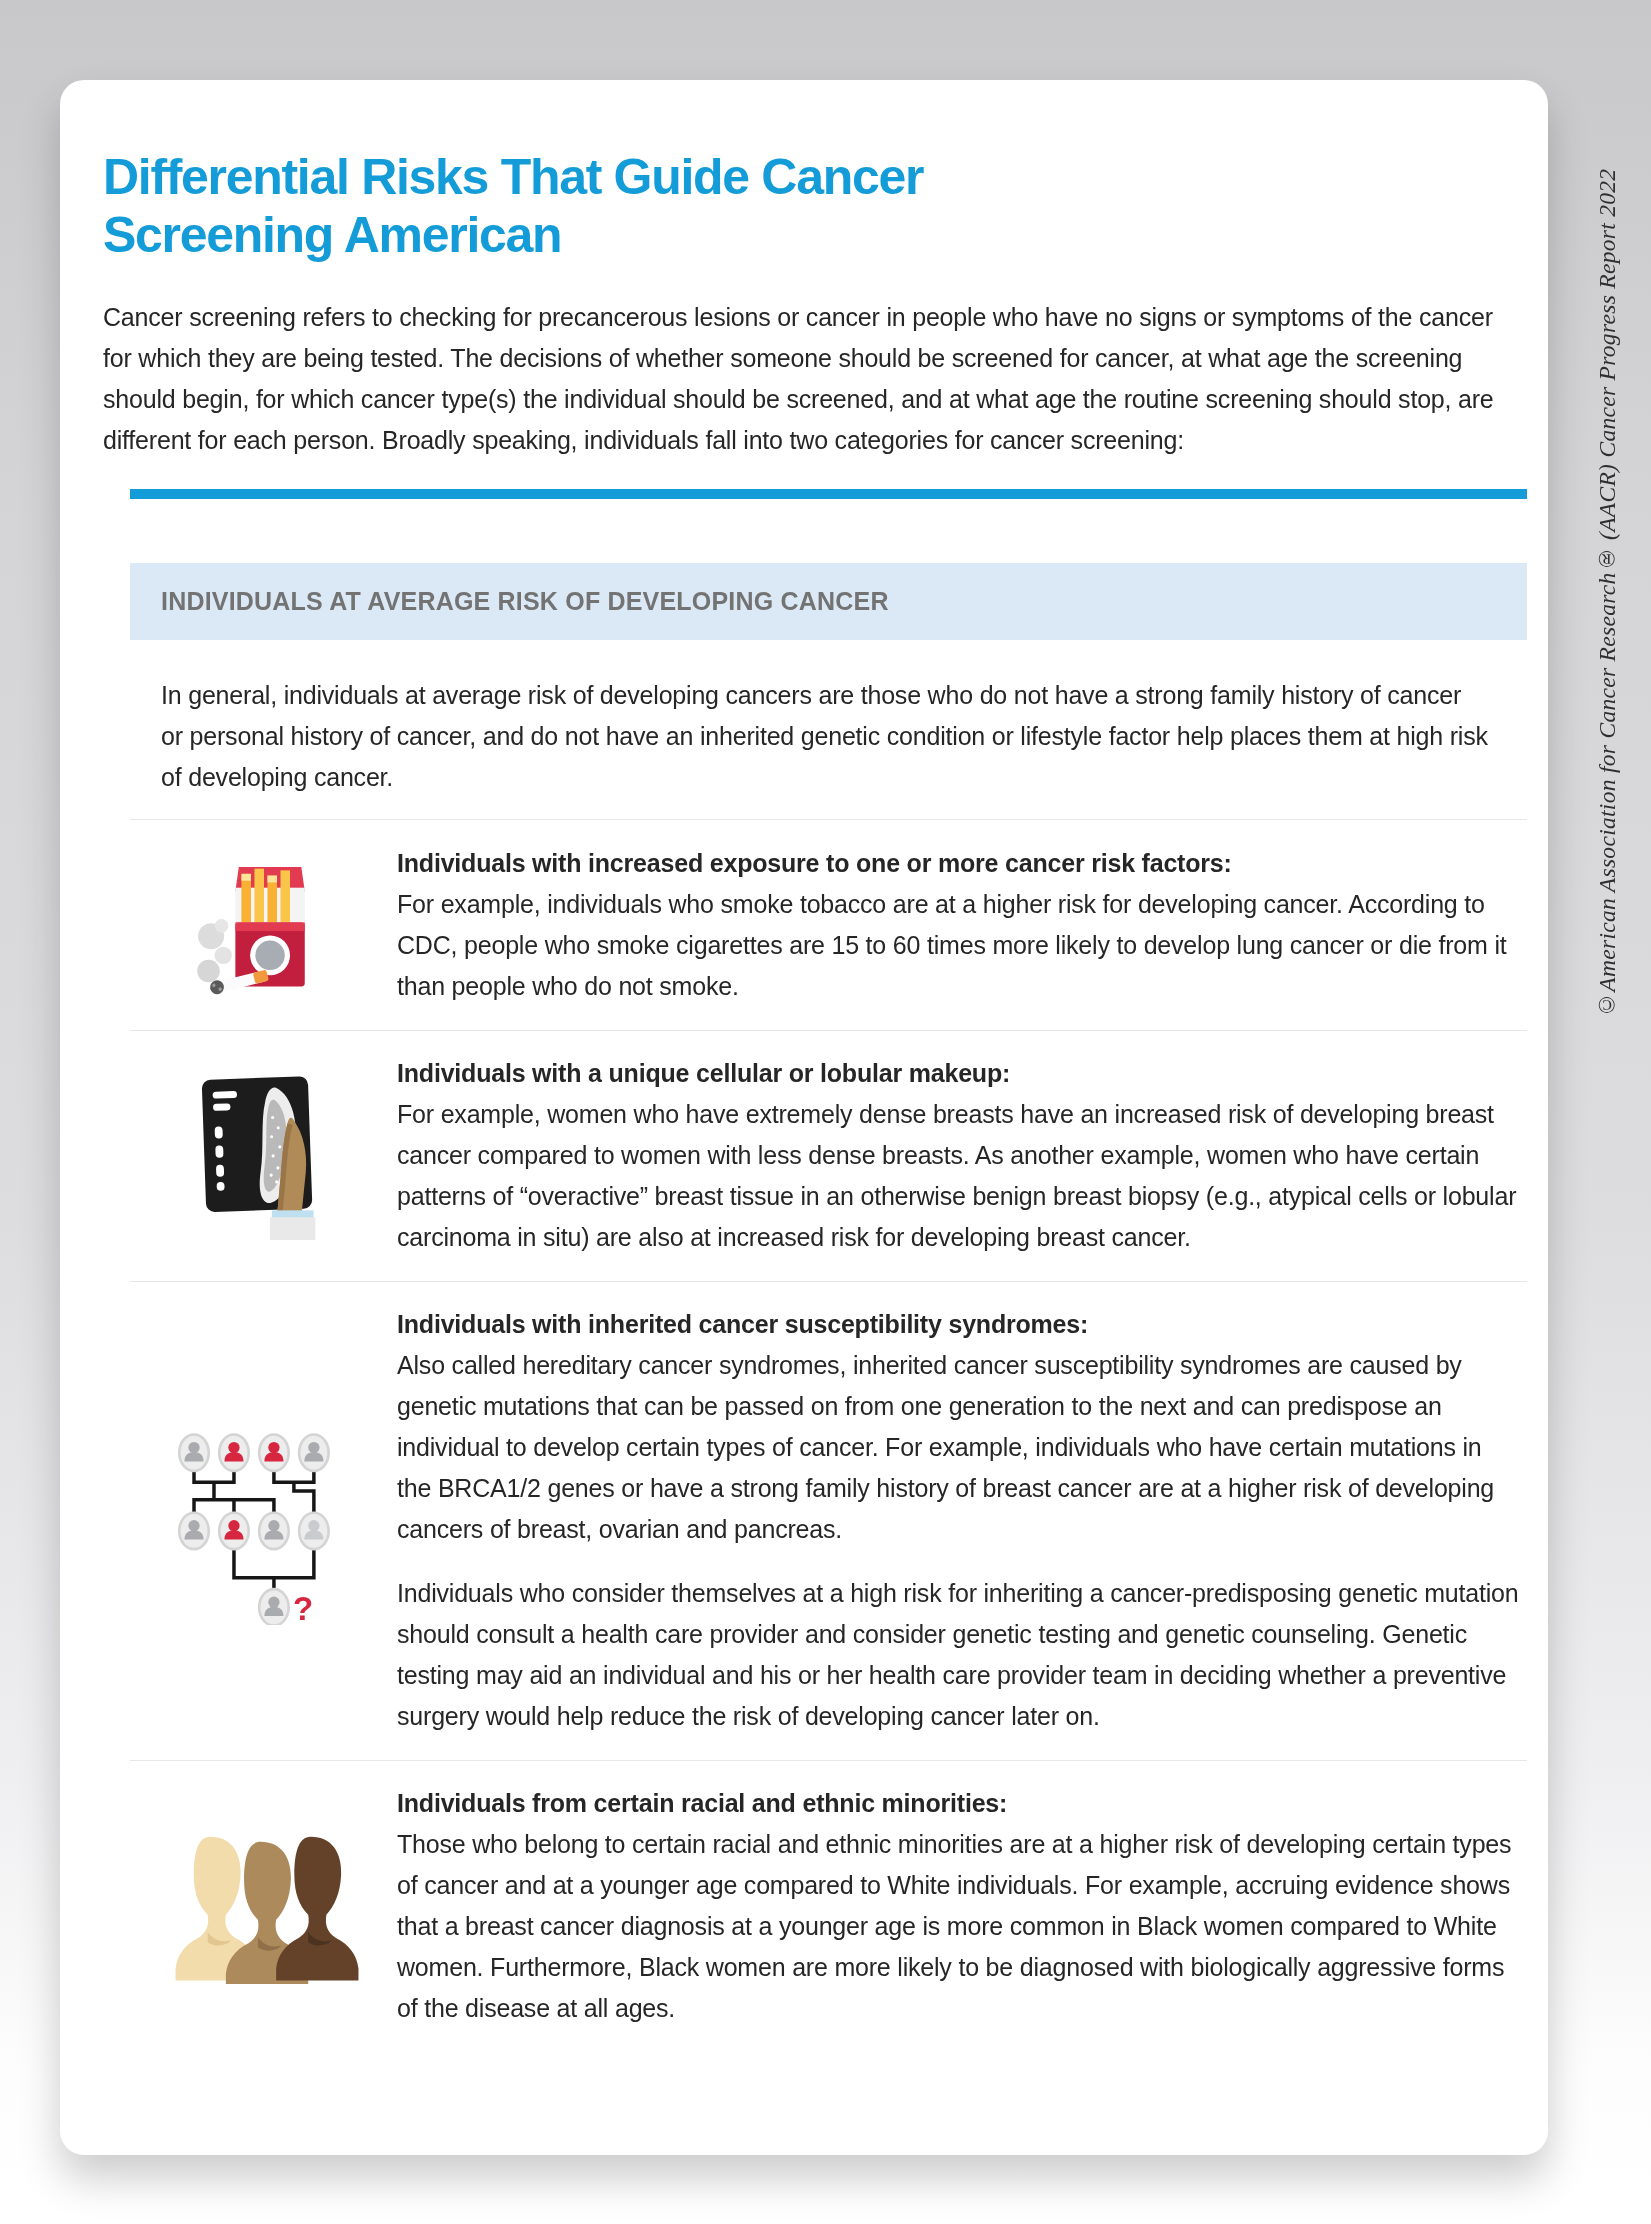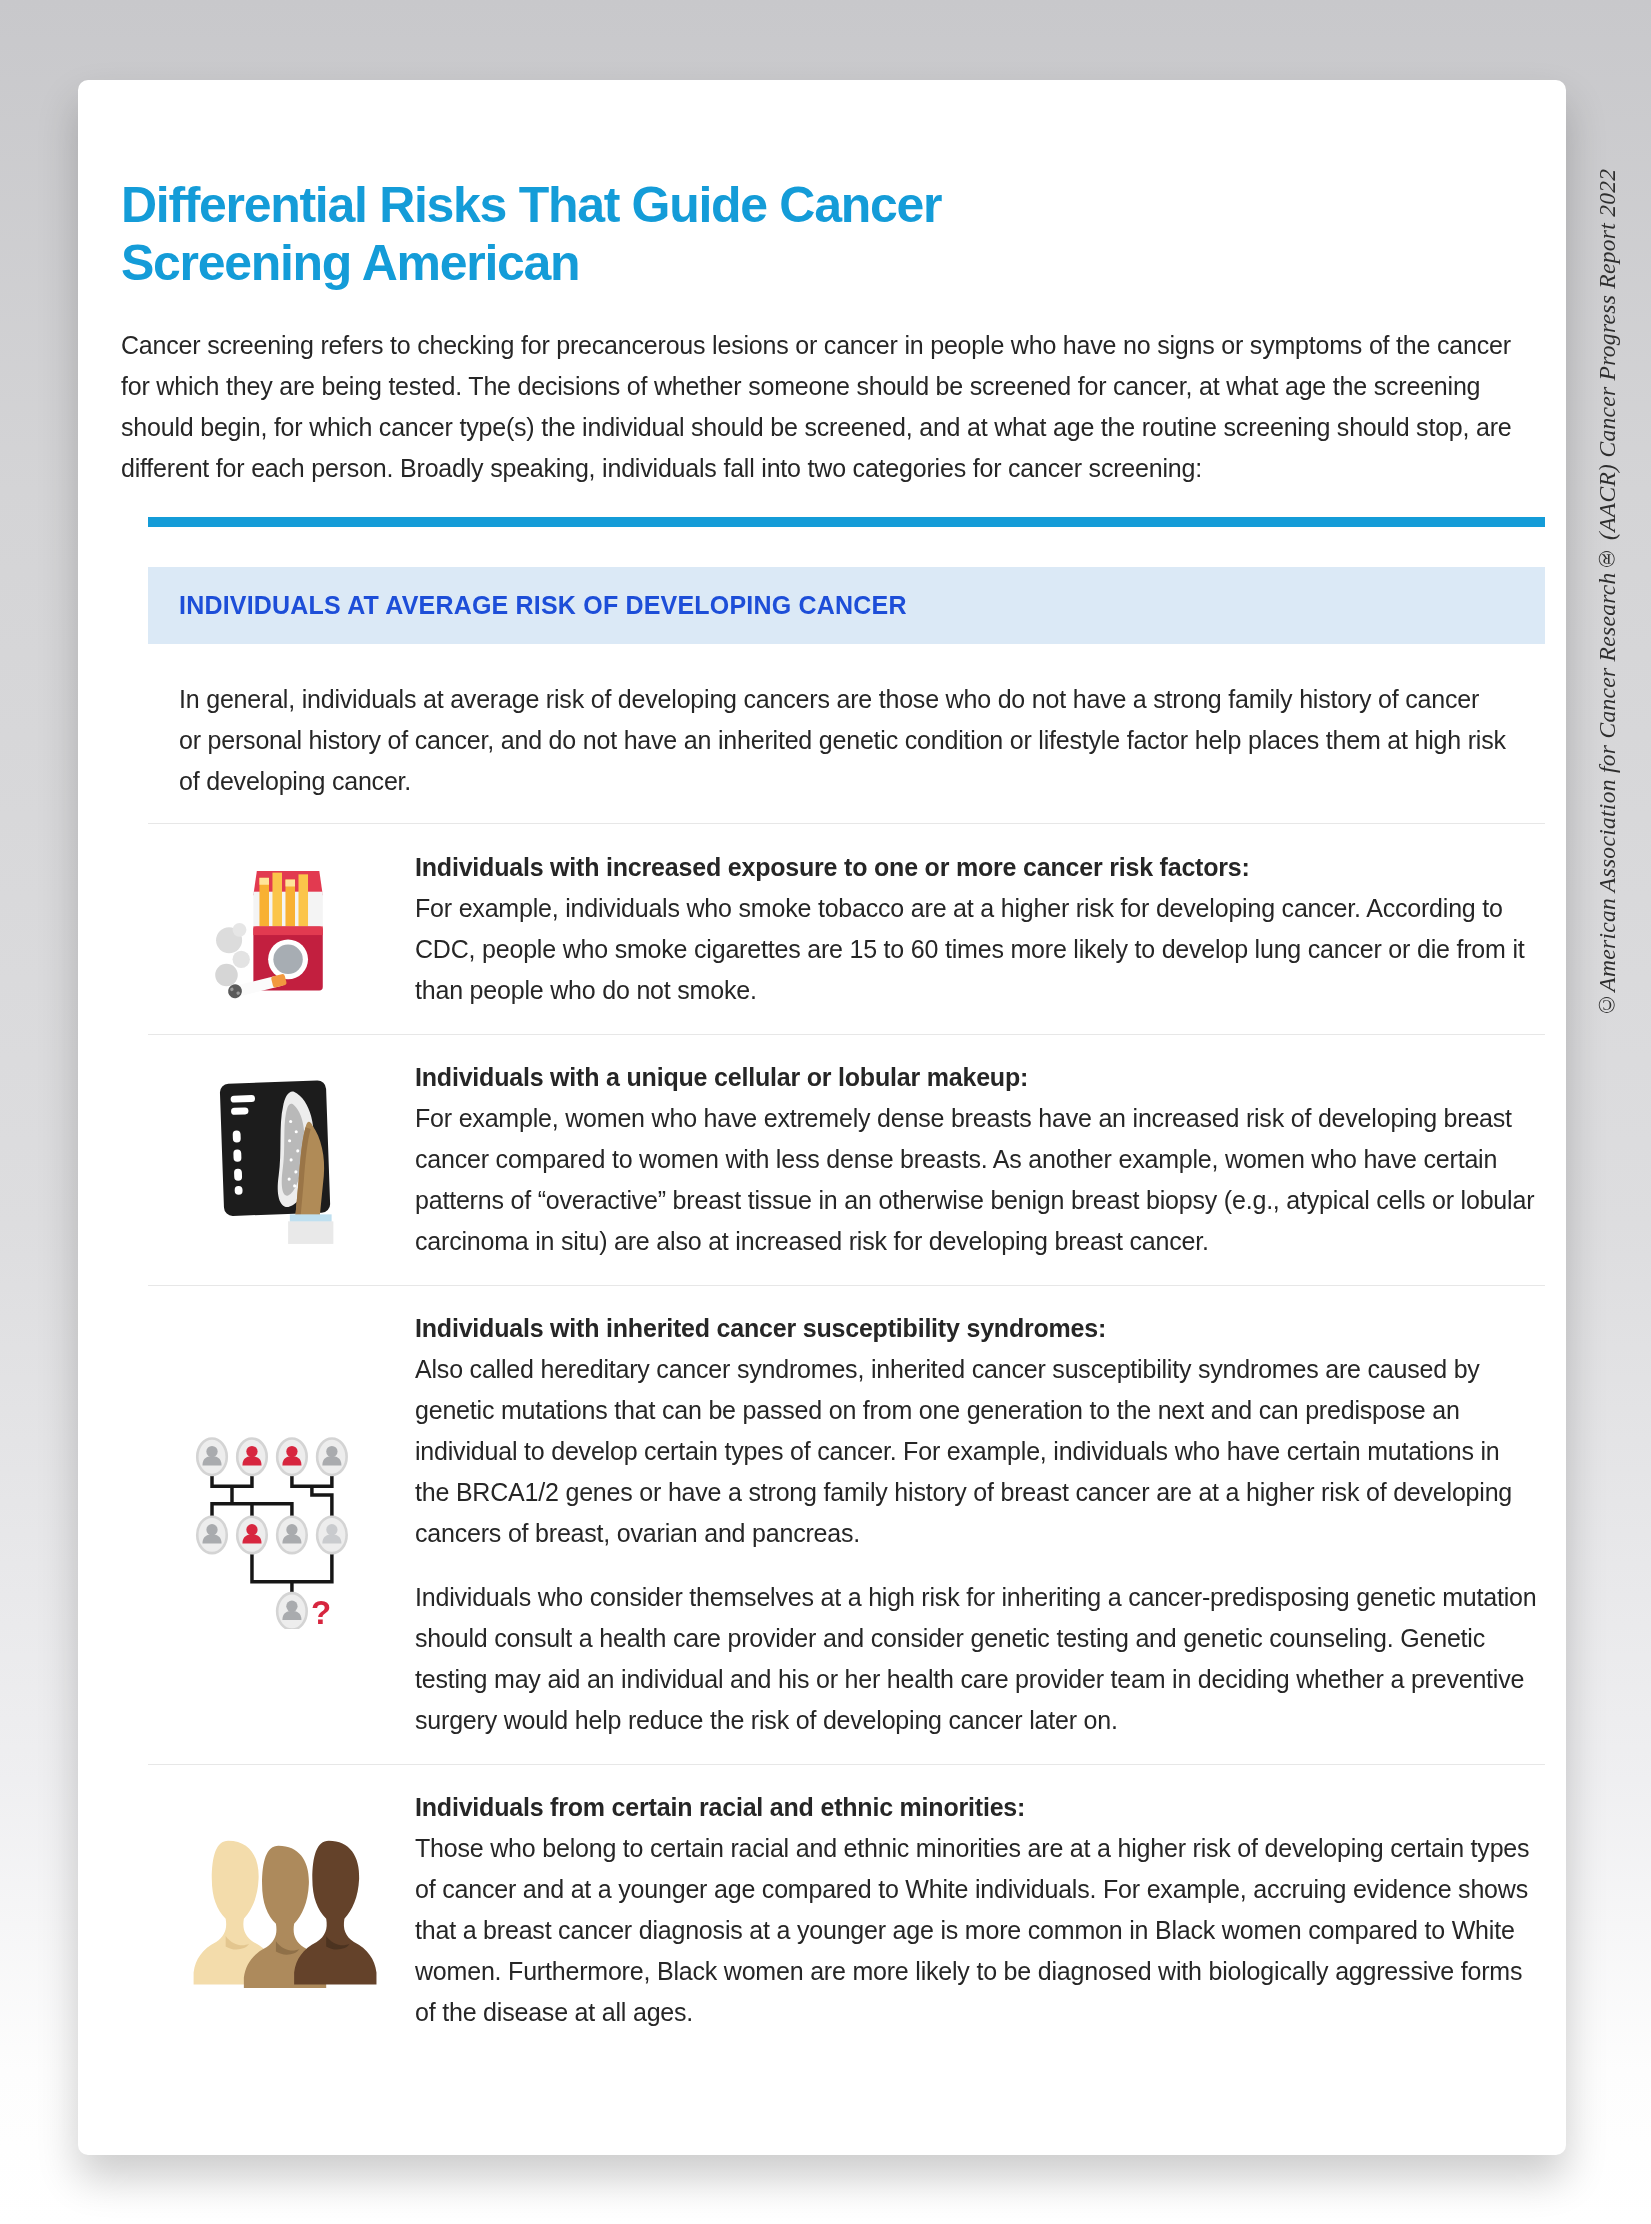--- a/index.html
+++ b/index.html
@@ -10,37 +10,37 @@
     position:relative;
   }
   .side-note{
     position:absolute; top:45px; left:1585px; height:973px; width:45px;
     writing-mode:vertical-rl; transform:rotate(180deg);
     font-family:"Liberation Serif", serif; font-style:italic;
     font-size:23.5px; color:#2e2e2e; letter-spacing:0.3px; white-space:nowrap;
     display:flex; align-items:center;
   }
   .card{
-    position:absolute; left:78px; top:80px; width:1488px; height:2075px;
-    background:#ffffff; border-radius:10px;
+    position:absolute; left:60px; top:80px; width:1488px; height:2075px;
+    background:#ffffff; border-radius:24px;
     box-shadow:0 22.6px 42px rgba(0,0,0,.20);
-    padding:96px 21px 0 43px;
+    padding:68px 21px 0 43px;
   }
   .title{
     color:var(--accent,#149cd8);
     font-size:50px; line-height:1.16; font-weight:bold; letter-spacing:-1.3px;
   }
   .body-text{ font-size:25px; line-height:41px; color:#262626; letter-spacing:-0.2px; }
   .intro{ margin-top:33px; max-width:1418px; }
   .indent{ margin-left:27px; width:1397px; }
   .blue-rule{ margin-top:28px; height:10.4px; background:var(--accent,#149cd8); }
   .section-heading{
-    margin-top:40px; height:77px; background:var(--heading_bg,#dbe9f6);
+    margin-top:64px; height:77px; background:var(--heading_bg,#dbe9f6);
     display:flex; align-items:center; padding-left:31px;
-    font-size:25px; font-weight:bold; color:#1d4ed8; letter-spacing:0.2px;
+    font-size:25px; font-weight:bold; color:#737373; letter-spacing:0.2px;
   }
   .section-body{ margin:35px 0 0 31px; max-width:1328px; }
   .items{ margin-top:21px; }
   .item{ display:flex; align-items:center; padding:22.6px 0; border-top:1.7px solid #e7e7e7; }
   .item-icon{ flex:0 0 267px; display:flex; justify-content:center; align-items:center; }
   .item-text{ flex:1; max-width:1123px; }
   .item-heading{ font-weight:bold;text-align:right; }
   .item-text p + p{ margin-top:22.6px; }
 </style>
 </head>

